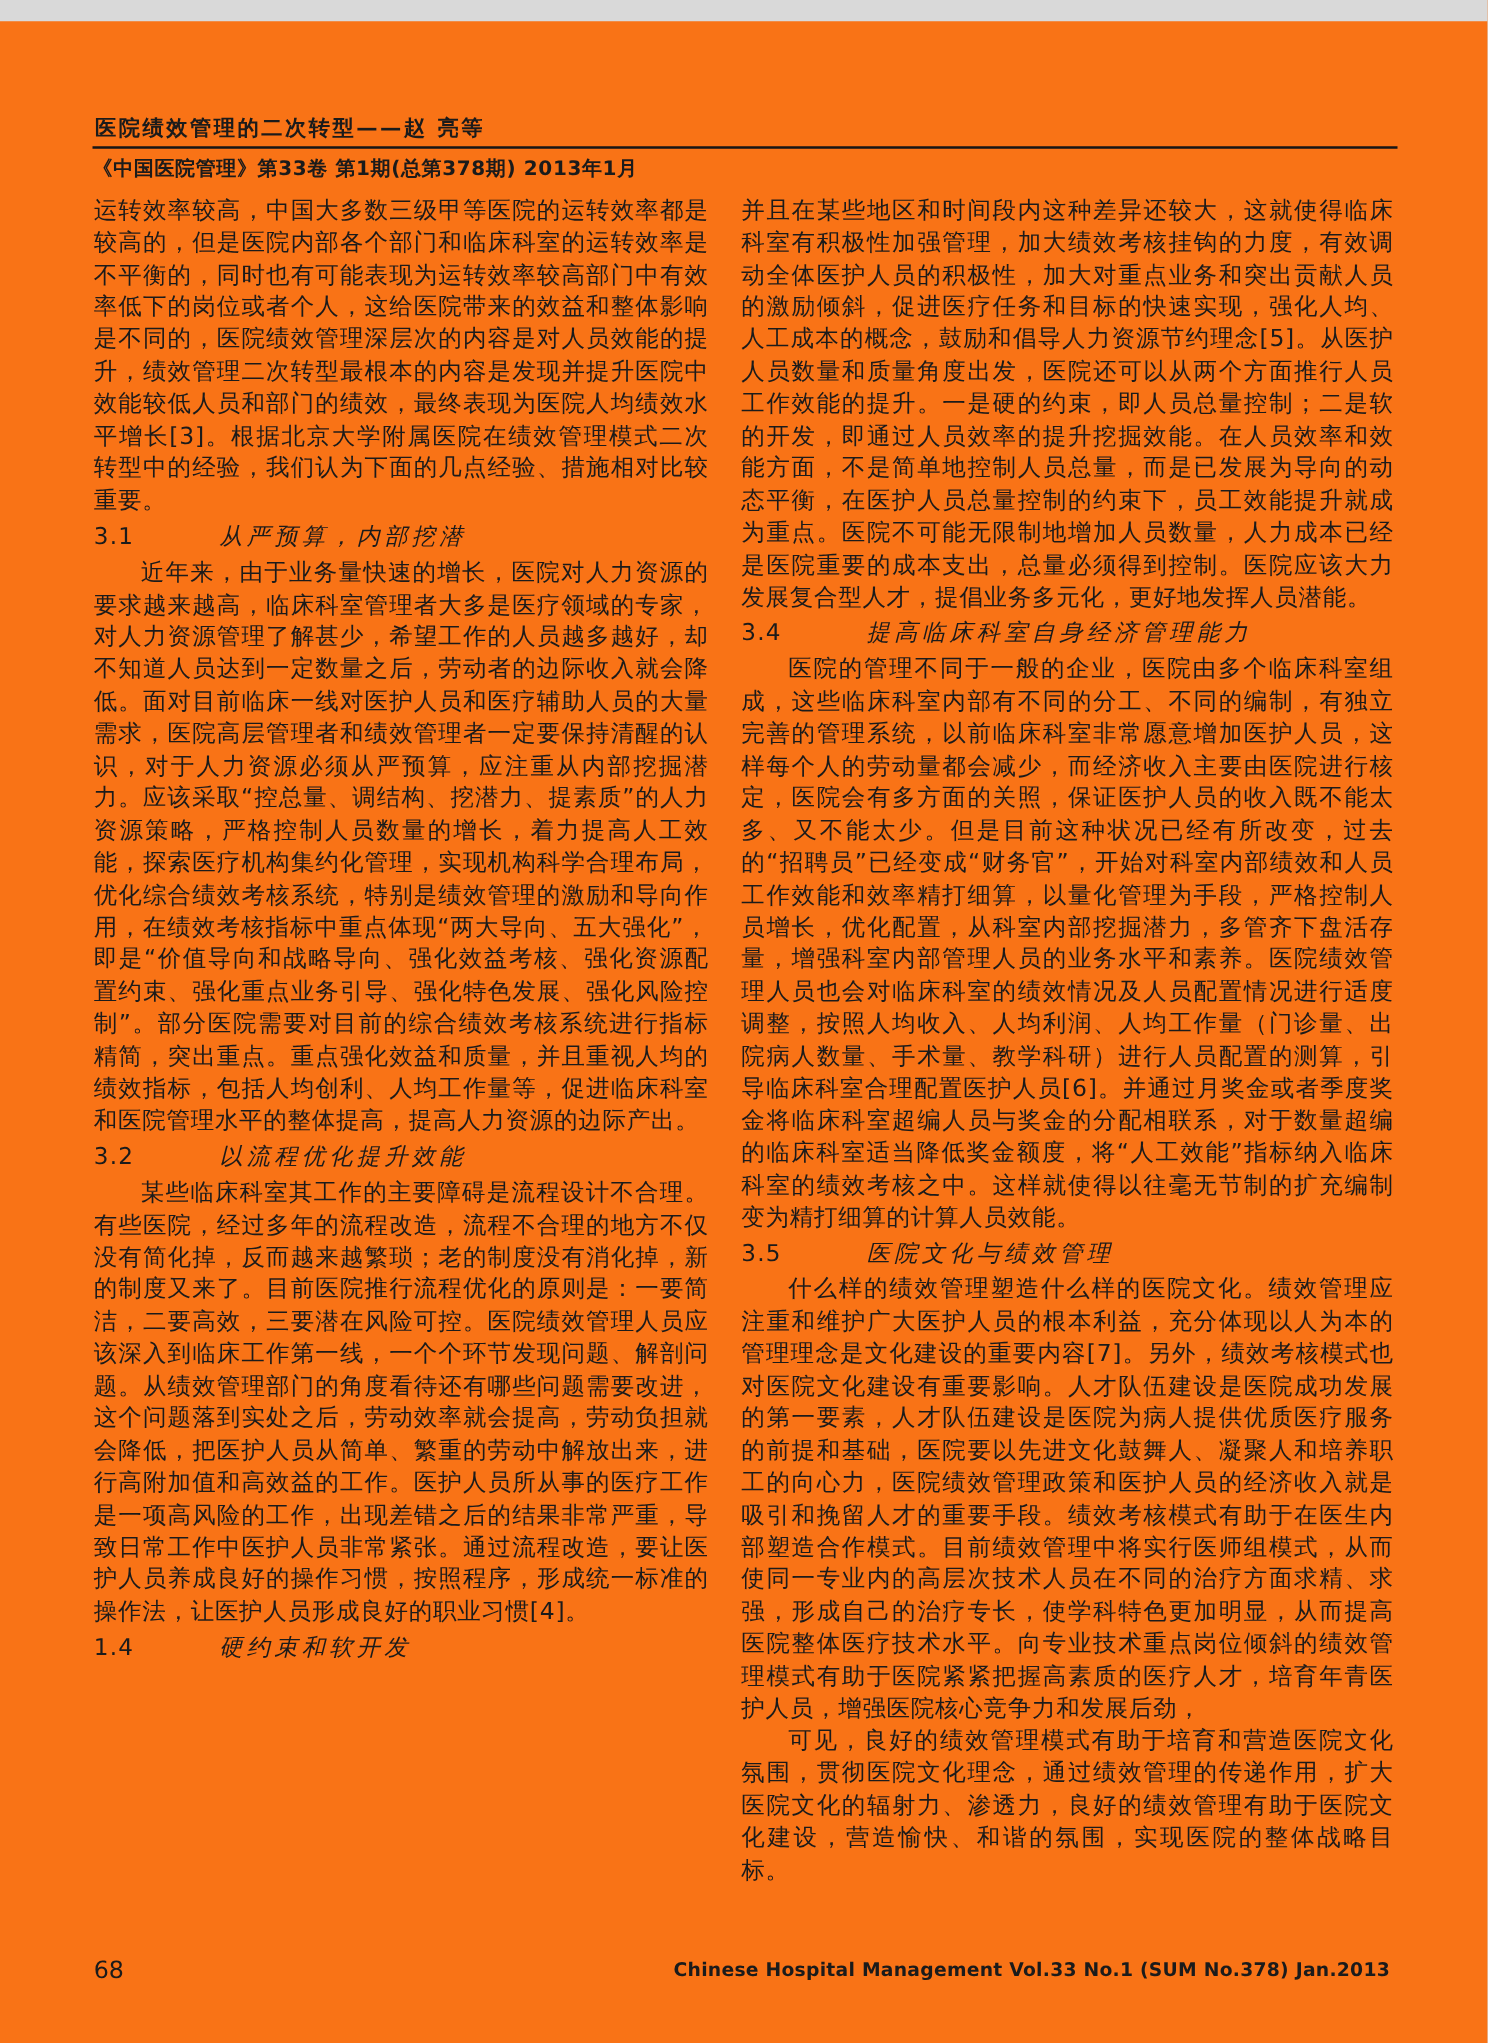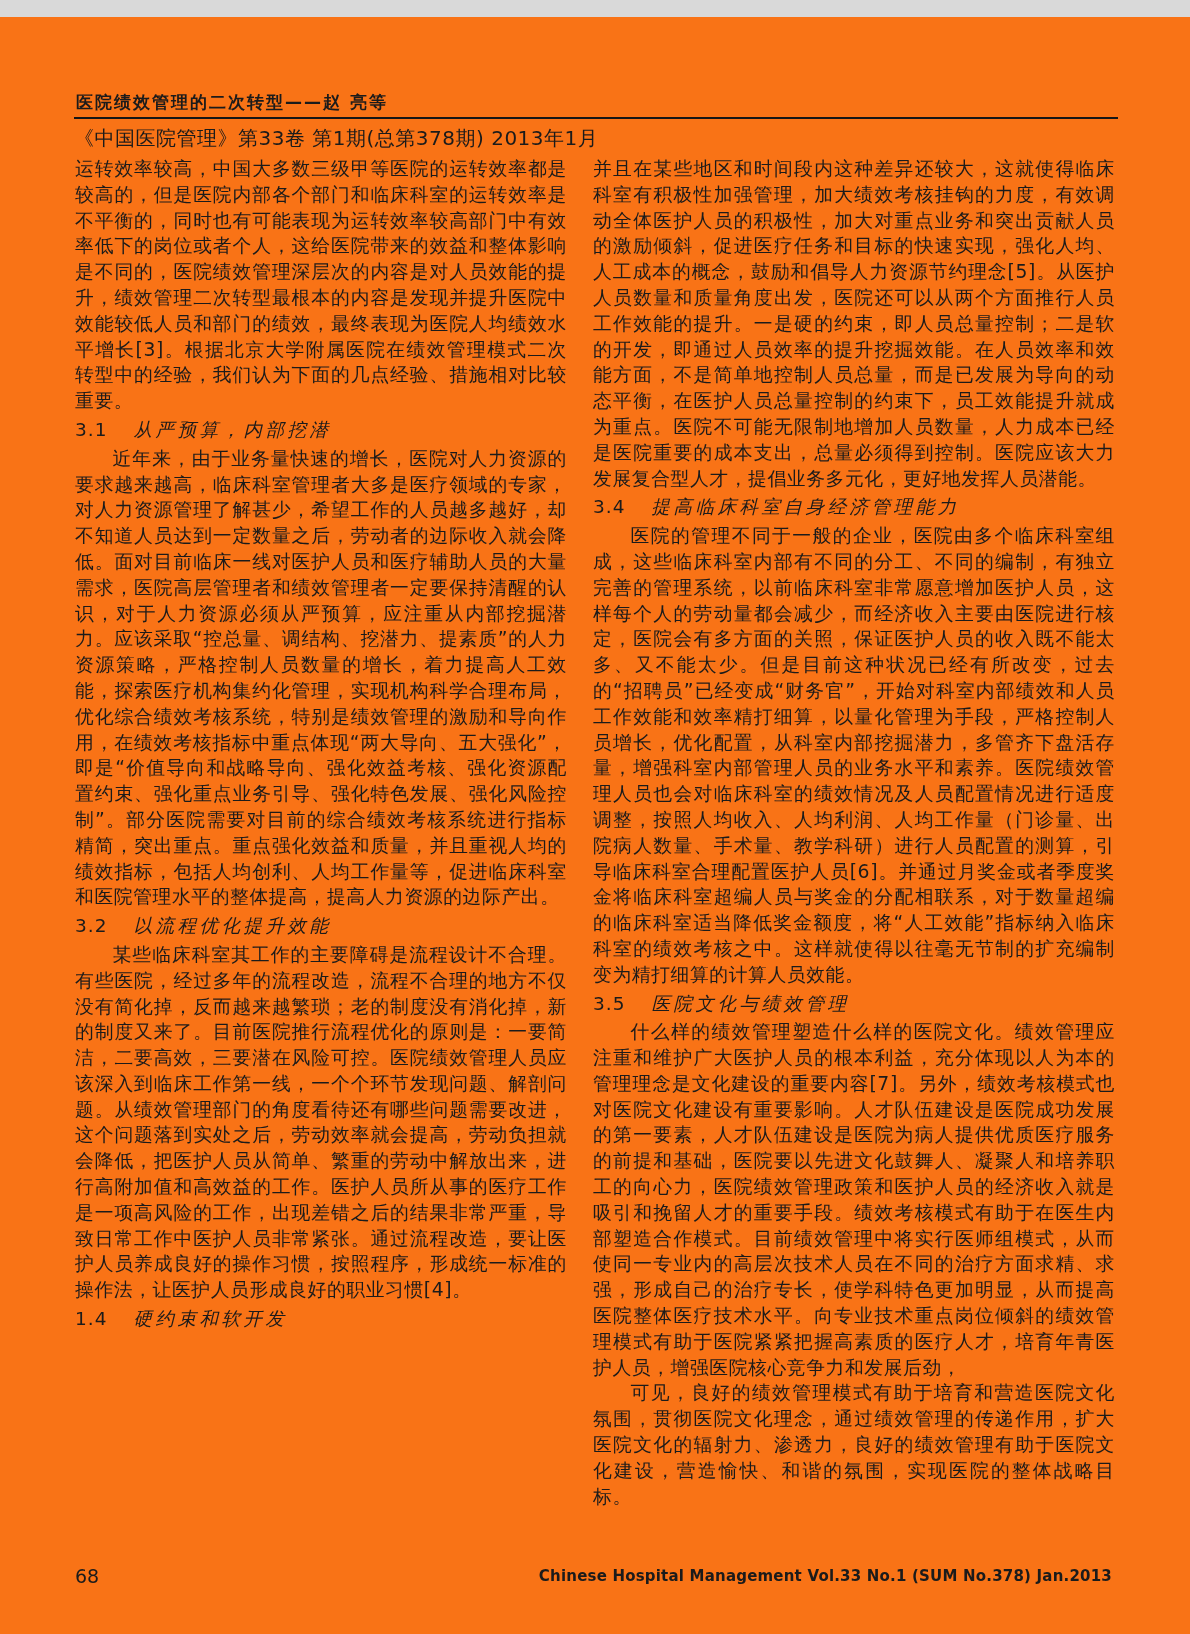--- a/index.html
+++ b/index.html
@@ -16,37 +16,38 @@
     position:absolute; left:76px; top:74px;
     font-size:17px; font-weight:bold; letter-spacing:2px;
     white-space:nowrap;
   }
   .header-rule {
     position:absolute; left:74px; top:100px;
     width:1044px; height:2px; background:#161616;
   }
   .journal-line {
     position:absolute; left:74px; top:108px;
-    font-size:20px; letter-spacing:0.5px;
+    font-size:16px; letter-spacing:0.5px;
     white-space:nowrap;
+    font-weight:bold;
   }
   .col {
     position:absolute; top:139px;
     font-size:18.8px; line-height:25.8px;
     text-align:justify; text-justify:inter-ideograph;
     letter-spacing:0.6px;
   }
   .col-left  { left:75px;  width:492px; }
   .col-right { left:593px; width:522px; }
   .para { margin:0; }
   .para.indent { text-indent:2em; }
   .section-heading {
     margin:3px 0 3px 0;
     font-size:18.5px;
-    display:flex; align-items:flex-start;
+    display:flex; align-items:flex-start;gap:42px;
   }
   .section-number {
     font-style:normal; letter-spacing:1px;
     margin-right:26px; flex:0 0 auto;
   }
   .section-title {
     font-style:italic; letter-spacing:3.5px;
   }
   .footer-page-number {
     position:absolute; left:75px; top:1548px;

